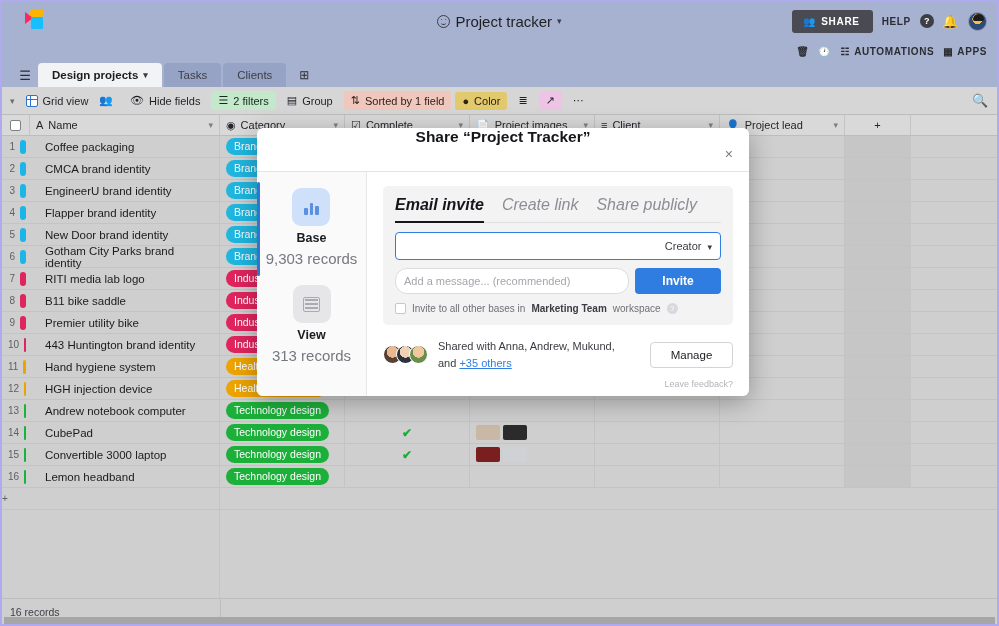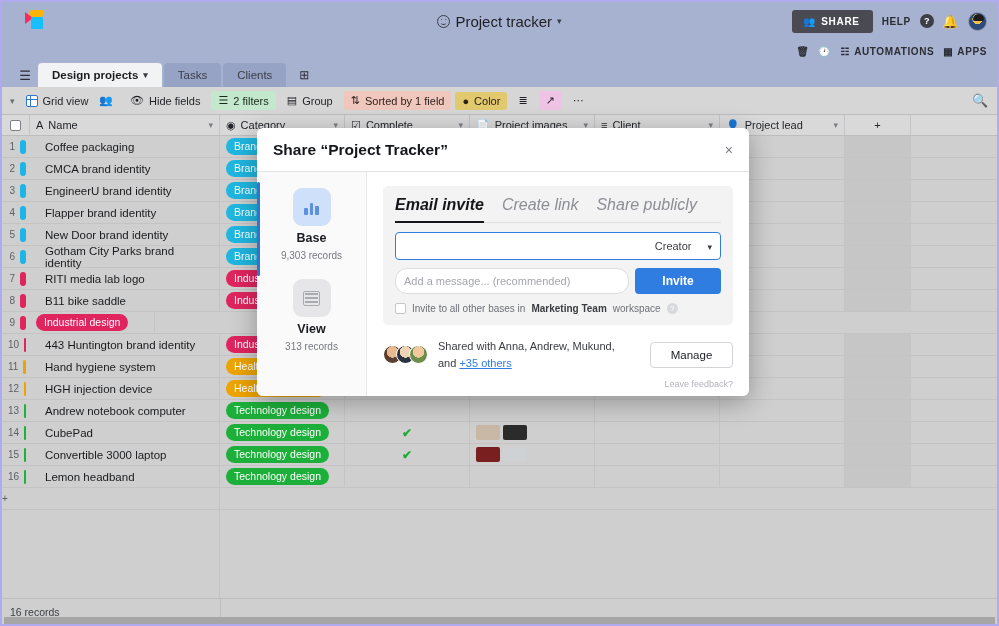--- a/index.html
+++ b/index.html
@@ -241,54 +241,54 @@
     position:absolute; left:255px; top:126px;
     width:492px; height:268px;
     background:#fff;
     border-radius:6px;
     box-shadow:0 6px 26px rgba(0,0,0,.30);
     overflow:hidden;
     display:flex; flex-direction:column;
   }
   .modal-head {
     height:44px; border-bottom:1px solid #e4e4e6;
-    display:flex; align-items:center; padding: 0 16px;
+    display:flex; align-items:center; padding: 0 16px; flex-direction: column;
   }
   .modal-title { font-size:15.5px; font-weight:bold; color:#14161a;}
   .modal-close { margin-left:auto; font-size:14px; color:#7a7c84;}
   .modal-body { flex:1; display:flex; min-height:0;}
   .modal-side {
     width:110px; border-right:1px solid #e8e8ea; background:#fafafa;
     display:flex; flex-direction:column; align-items:center;
     padding-top:16px; gap:12px; position:relative;
   }
   .modal-side::before{content:"";position:absolute;left:0;top:10px;width:3px;height:94px;background:#2f74d0;border-radius:2px;}
   .side-item { display:flex;flex-direction:column;align-items:center;gap:5px;}
   .side-ic { width:38px;height:38px;border-radius:9px;display:flex;align-items:center;justify-content:center;}
   .side-ic.base { background:#cfe0fb; }
   .side-ic.view { background:#e6e6e8; }
   .side-label { font-size:12.5px;font-weight:bold;color:#1b1d21;}
-  .side-sub { font-size:10px;color:#76787f;}
+  .side-sub { font-size:15px;color:#76787f;}
   .bars { display:flex; align-items:flex-end; gap:2px; height:16px;}
   .bars i{display:block;width:3.5px;background:#5b8fe0;border-radius:1px;}
   .gridic2 { width:17px;height:15px;border:1.6px solid #a9abb0;border-radius:2px;position:relative;}
   .gridic2::before{content:"";position:absolute;left:1px;top:1.5px;right:1px;height:1.6px;background:#a9abb0;
     box-shadow:0 4px 0 #a9abb0, 0 8px 0 #a9abb0;}
 
   .modal-main { flex:1; padding:14px 16px 0 16px; display:flex; flex-direction:column; min-width:0;}
   .panel { background:#f3f3f4; border-radius:5px; padding:10px 12px 11px 12px;}
   .tabs2 { display:flex; gap:18px; border-bottom:1px solid #e0e0e2; padding-bottom:5px; margin-bottom:9px;}
   .tab2 { font-size:16px; color:#8c8e95; padding-bottom:3px; position:relative;font-style:italic;}
   .tab2.active { color:#14161a; font-weight:bold;}
   .tab2.active::after{content:"";position:absolute;left:0;right:0;bottom:-6px;height:1.8px;background:#14161a;}
   .emailrow {
     height:28px; background:#fff; border:1.6px solid #2f7de1; border-radius:4px;
     display:flex; align-items:center; padding:0 8px; margin-bottom:8px;
   }
-  .emailrow .role { margin-left:auto; font-size:11px; color:#3a3c42; display:flex;align-items:flex-end;gap:16px;}
+  .emailrow .role { margin-left:auto; font-size:11px; color:#3a3c42; display:flex;align-items:flex-end;gap:6px;}
   .msgrow { display:flex; gap:6px; }
   .msg-input {
     flex:1; height:26px; background:#fff; border:1px solid #dcdcde; border-radius:12px;
     display:flex;align-items:center; padding:0 8px; font-size:11px; color:#a4a6ac;
   }
   .invite-btn {
     width:86px; height:26px; background:#2f7de1; color:#fff; border-radius:4px;
     display:flex;align-items:center;justify-content:center; font-size:12px; font-weight:bold;
   }
   .chkrow { display:flex; align-items:center; gap:6px; margin-top:9px; font-size:10px; color:#6e7077;}
@@ -586,20 +586,23 @@
           <div class="cell c-img">
             <span class="thumbs"></span>
           </div>
           <div class="cell c-client"></div>
           <div class="cell c-lead"></div>
           <div class="cell c-add" style="background:#c6c6c6;border-right:none"></div>
           <div class="cell c-tail" style="border-right:none"></div>
         </div>
         <div class="row">
           <div class="cell rnum">9<span class="colorbar" style="background:#e0245e"></span></div>
+          <div class="cell namecell">
+            <span class="nametext">Premier utility bike</span>
+          </div>
           <div class="cell c-cat">
             <span class="pill" style="background:#e0245e">Industrial design</span>
           </div>
           <div class="cell c-comp" style="justify-content:center"></div>
           <div class="cell c-img">
             <span class="thumbs"></span>
           </div>
           <div class="cell c-client"></div>
           <div class="cell c-lead"></div>
           <div class="cell c-add" style="background:#c6c6c6;border-right:none"></div>

